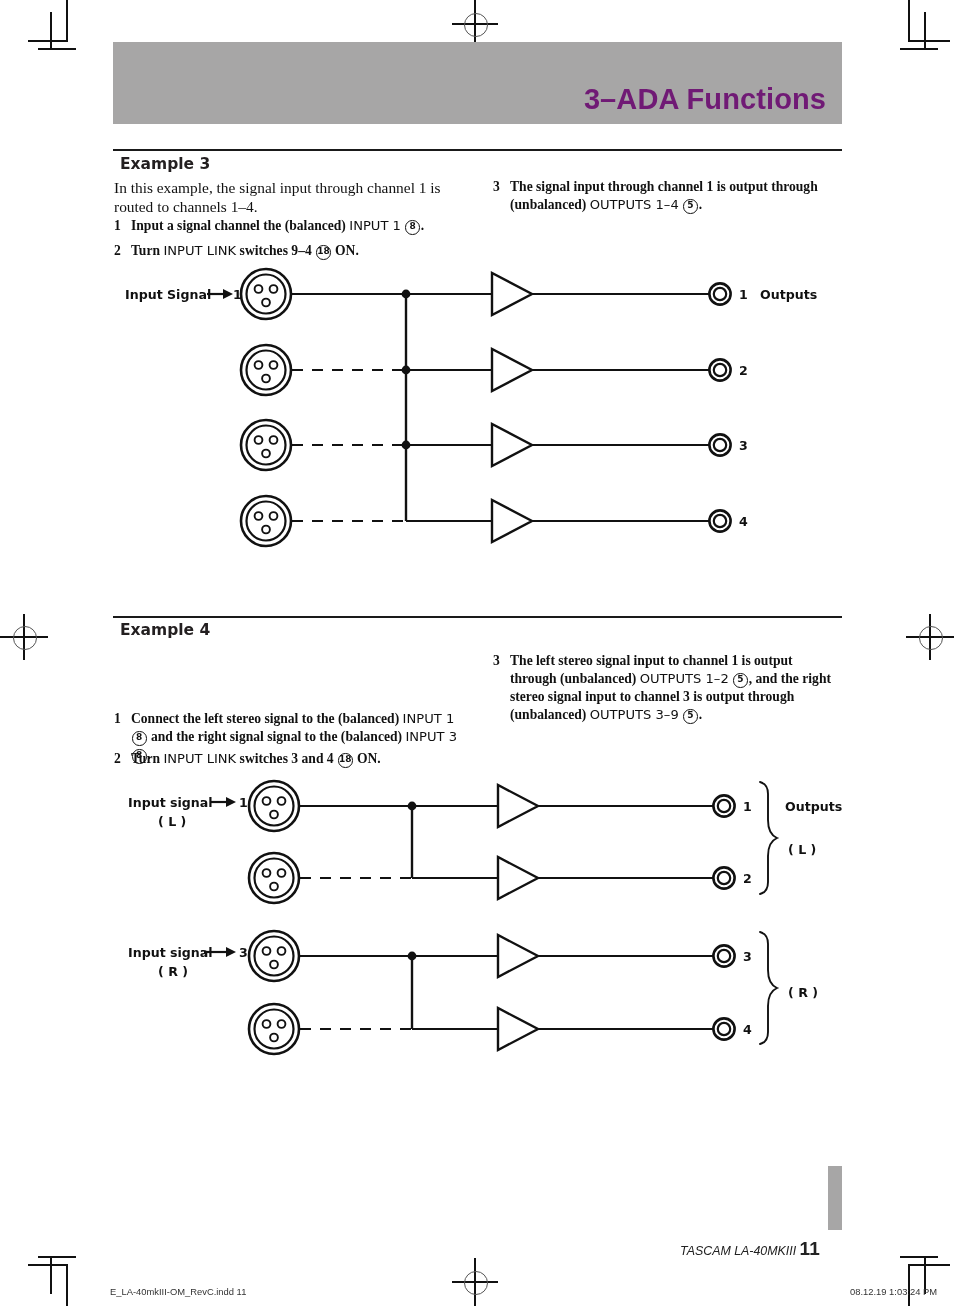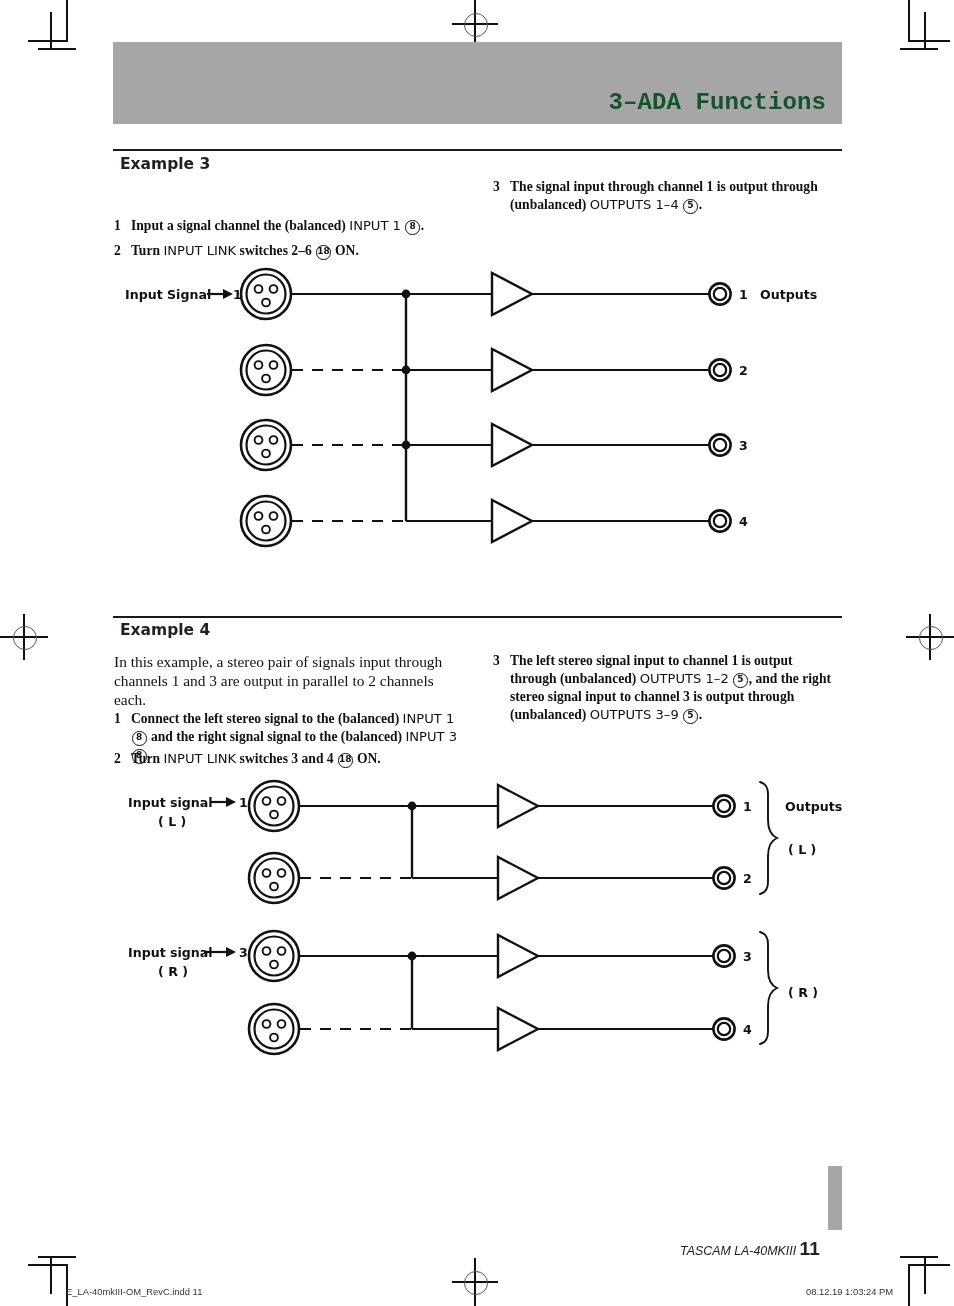--- a/index.html
+++ b/index.html
@@ -11,22 +11,22 @@
   .regmark{position:absolute;}
   .regmark .v{position:absolute;background:#111;width:1.6px;height:100%;left:50%;margin-left:-.8px;}
   .regmark .h{position:absolute;background:#111;height:1.6px;width:100%;top:50%;margin-top:-.8px;}
   .regmark .c{position:absolute;border:1.4px solid #555;border-radius:50%;
               width:22px;height:22px;left:50%;top:50%;margin:-11px 0 0 -11px;background:transparent;}
   .corner{position:absolute;}
   .corner i{position:absolute;background:#111;display:block;}
 
   
   .headbar{position:absolute;left:113px;top:42px;width:729px;height:82px;background:#a7a6a6;}
-  .headtitle{position:absolute;right:16px;bottom:8px;font-family:Liberation Mono, monospace;
-             font-weight:bold;font-size:24px;letter-spacing:.1px;color:#14532d;white-space:nowrap;}
+  .headtitle{position:absolute;right:16px;bottom:8px;font-family:Liberation Sans, sans-serif;
+             font-weight:bold;font-size:29px;letter-spacing:.1px;color:#701a75;white-space:nowrap;}
 
   .sidetab{position:absolute;left:828px;top:1166px;width:14px;height:64px;background:#a7a6a6;}
 
   
   .rule{position:absolute;left:113px;width:729px;height:1.7px;background:#1a1a1a;}
   .exlabel{position:absolute;font-family:"DejaVu Sans",sans-serif;font-weight:bold;
            font-size:15.5px;color:#231f20;white-space:nowrap;}
 
   
   .para{position:absolute;font-family:"Liberation Serif",serif;font-size:15.4px;line-height:19.2px;color:#111;}
@@ -44,21 +44,21 @@
   .diagram{position:absolute;}
   .diagram svg{display:block;overflow:visible;}
   .dlabel{position:absolute;font-family:"DejaVu Sans",sans-serif;font-weight:bold;
           font-size:12.6px;color:#111;white-space:nowrap;}
   .dnum{position:absolute;font-family:"DejaVu Sans",sans-serif;font-weight:bold;
         font-size:12.6px;color:#111;}
   .footline{position:absolute;font-family:"Liberation Sans",sans-serif;
             font-style:italic;font-size:12.4px;color:#222;white-space:nowrap;}
   .pageno{font-style:normal;font-weight:bold;font-size:19px;letter-spacing:.2px;}
   .printinfo{position:absolute;font-family:"Liberation Sans",sans-serif;font-size:9.4px;
-             color:#333;white-space:nowrap;}
+             color:#333;white-space:nowrap;padding-left:44px;}
 </style>
 </head>
 <body>
 
 <div class="pg">
 
   <div class="corner" style="left:28px;top:0px;width:66px;height:62px;">
     <i style="left:38px;top:0;width:1.7px;height:42px;"></i>
     <i style="left:0px;top:40px;width:40px;height:1.7px;"></i>
     <i style="left:22px;top:12px;width:1.7px;height:38px;"></i>
@@ -105,29 +105,30 @@
   </div>
 
   <div class="headbar">
     <div class="headtitle">3–ADA Functions</div>
   </div>
   <div class="sidetab"></div>
 
   <div class="rule" style="top:149px;"></div>
   <div class="exlabel" style="left:120px;top:155px;">Example 3</div>
 
+  <div class="para" style="left:114px;top:178px;width:340px;">In this example, the signal input through channel 1 is routed to channels 1–4.</div>
 
   <div class="step" style="left:114px;top:217px;width:350px;">
     <span class="num">1</span>
     <span class="txt"><span>Input a signal channel the (balanced) </span><span class="sans">INPUT 1</span> <span class="cnum">8</span><span>.</span></span>
   </div>
 
   <div class="step" style="left:114px;top:242px;width:350px;">
     <span class="num">2</span>
-    <span class="txt"><span>Turn </span><span class="sans">INPUT LINK</span><span> switches 2–6 </span><span class="cnum">18</span><span> ON.</span></span>
+    <span class="txt"><span>Turn </span><span class="sans">INPUT LINK</span><span> switches 9–4 </span><span class="cnum">18</span><span> ON.</span></span>
   </div>
 
   <div class="step" style="left:493px;top:178px;width:345px;">
     <span class="num">3</span>
     <span class="txt"><span>The signal input through channel 1 is output through (unbalanced) </span><span class="sans">OUTPUTS 1–4</span> <span class="cnum">5</span><span>.</span></span>
   </div>
 
   <div class="diagram" style="left:240px;top:265px;width:560px;height:290px;">
     <svg width="560" height="290" viewBox="0 0 560 290">
       <g stroke="#111" fill="none" stroke-width="2.2">
@@ -225,21 +226,20 @@
     <div class="dlabel" style="left:520px;top:22px;">Outputs</div>
     <div class="dnum" style="left:499px;top:22px;">1</div>
     <div class="dnum" style="left:499px;top:98px;">2</div>
     <div class="dnum" style="left:499px;top:173px;">3</div>
     <div class="dnum" style="left:499px;top:249px;">4</div>
   </div>
 
   <div class="rule" style="top:616px;"></div>
   <div class="exlabel" style="left:120px;top:621px;">Example 4</div>
 
-  <div class="para" style="left:114px;top:652px;width:345px;">In this example, a stereo pair of signals input through channels 1 and 3 are output in parallel to 2 channels each.</div>
 
   <div class="step" style="left:114px;top:710px;width:350px;">
     <span class="num">1</span>
     <span class="txt"><span>Connect the left stereo signal to the (balanced) </span><span class="sans">INPUT 1</span> <span class="cnum">8</span><span> and the right signal signal to the (balanced) </span><span class="sans">INPUT 3</span> <span class="cnum">8</span><span>.</span></span>
   </div>
 
   <div class="step" style="left:114px;top:750px;width:350px;">
     <span class="num">2</span>
     <span class="txt"><span>Turn </span><span class="sans">INPUT LINK</span><span> switches 3 and 4 </span><span class="cnum">18</span><span> ON.</span></span>
   </div>

